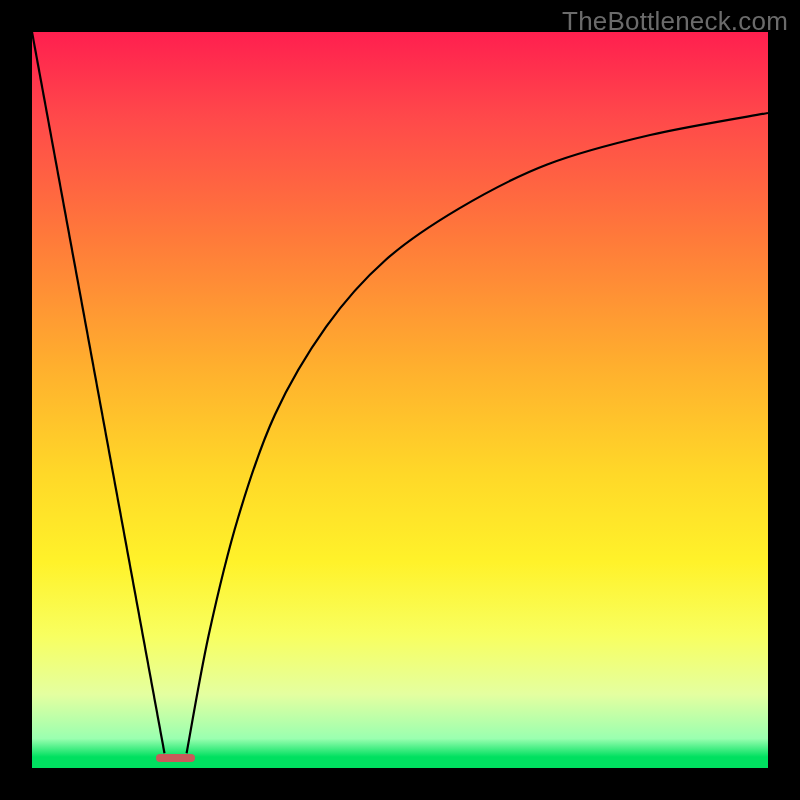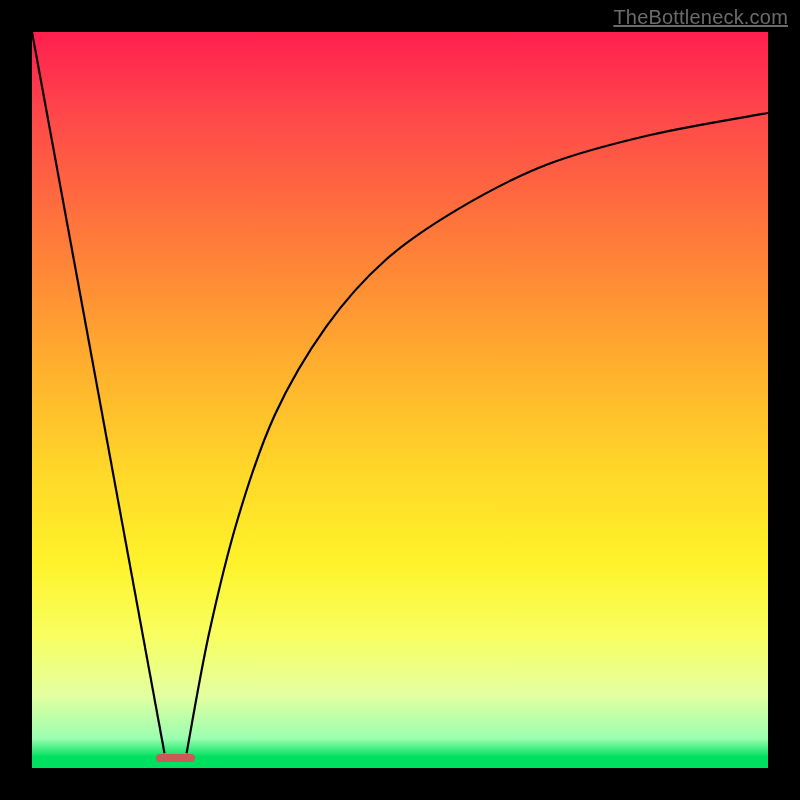--- a/index.html
+++ b/index.html
@@ -39,24 +39,23 @@
       #9affb0 96%,
       #00e060 98.5%,
       #00e060 100%
     );
   }
   .watermark {
     position: absolute;
     top: 6px;
     right: 12px;
     color: #6b6b6b;
-    font-size: 20px;
+    font-size: 26px;
     letter-spacing: 0.2px;
     user-select: none;
-    text-decoration: underline;
   }
   svg.curve {
     position: absolute;
     left: 0;
     top: 0;
     width: 736px;
     height: 736px;
   }
   .marker {
     position: absolute;

